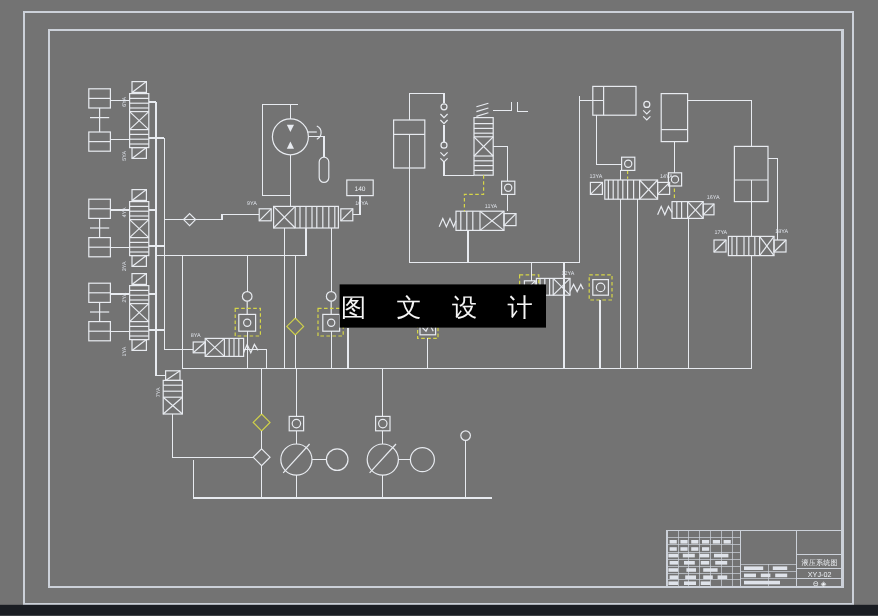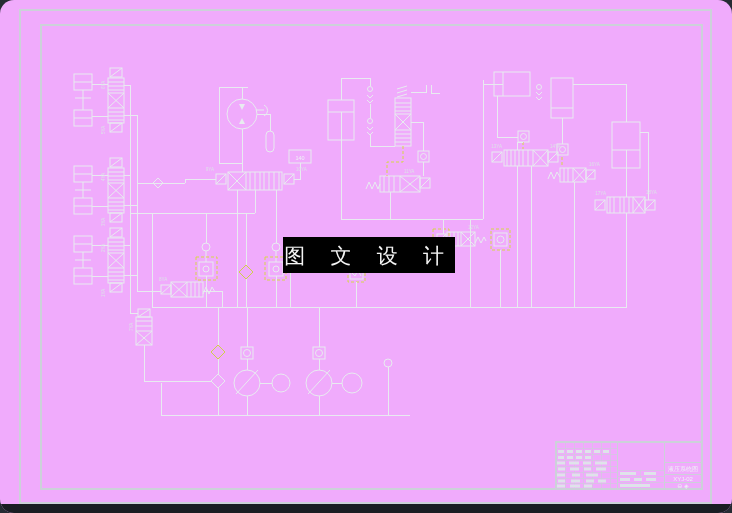--- a/index.html
+++ b/index.html
@@ -1,16 +1,16 @@
 <!DOCTYPE html>
 <html><head>
 <meta charset="utf-8">
 <style>
   html,body{margin:0;padding:0;background:#262b33;}
-  .stage{position:relative;width:732px;height:513px;background:#f0abfc;overflow:hidden;border-radius:14px;}
+  .stage{position:relative;width:732px;height:513px;background:#737373;overflow:hidden;}
   svg{display:block;}
   .frame{stroke:#ccd1d9;fill:none;shape-rendering:crispEdges;}
   .pipe{stroke:#e8ebf0;stroke-width:1;fill:none;}
   .crisp{shape-rendering:crispEdges;}
   .sym{stroke:#e8ebf0;stroke-width:1;fill:none;}
   .fillw{fill:#e8ebf0;stroke:none;}
   .pilot{stroke:#d6d648;stroke-width:1;fill:none;stroke-dasharray:3 2;}
   .lbl{fill:#dde1e8;font:4.5px "Liberation Sans",sans-serif;}
   .tbbar{fill:#dfe3ea;stroke:none;}
   .tbtext{fill:#eef1f5;font:6px "Liberation Sans",sans-serif;text-anchor:middle;}

